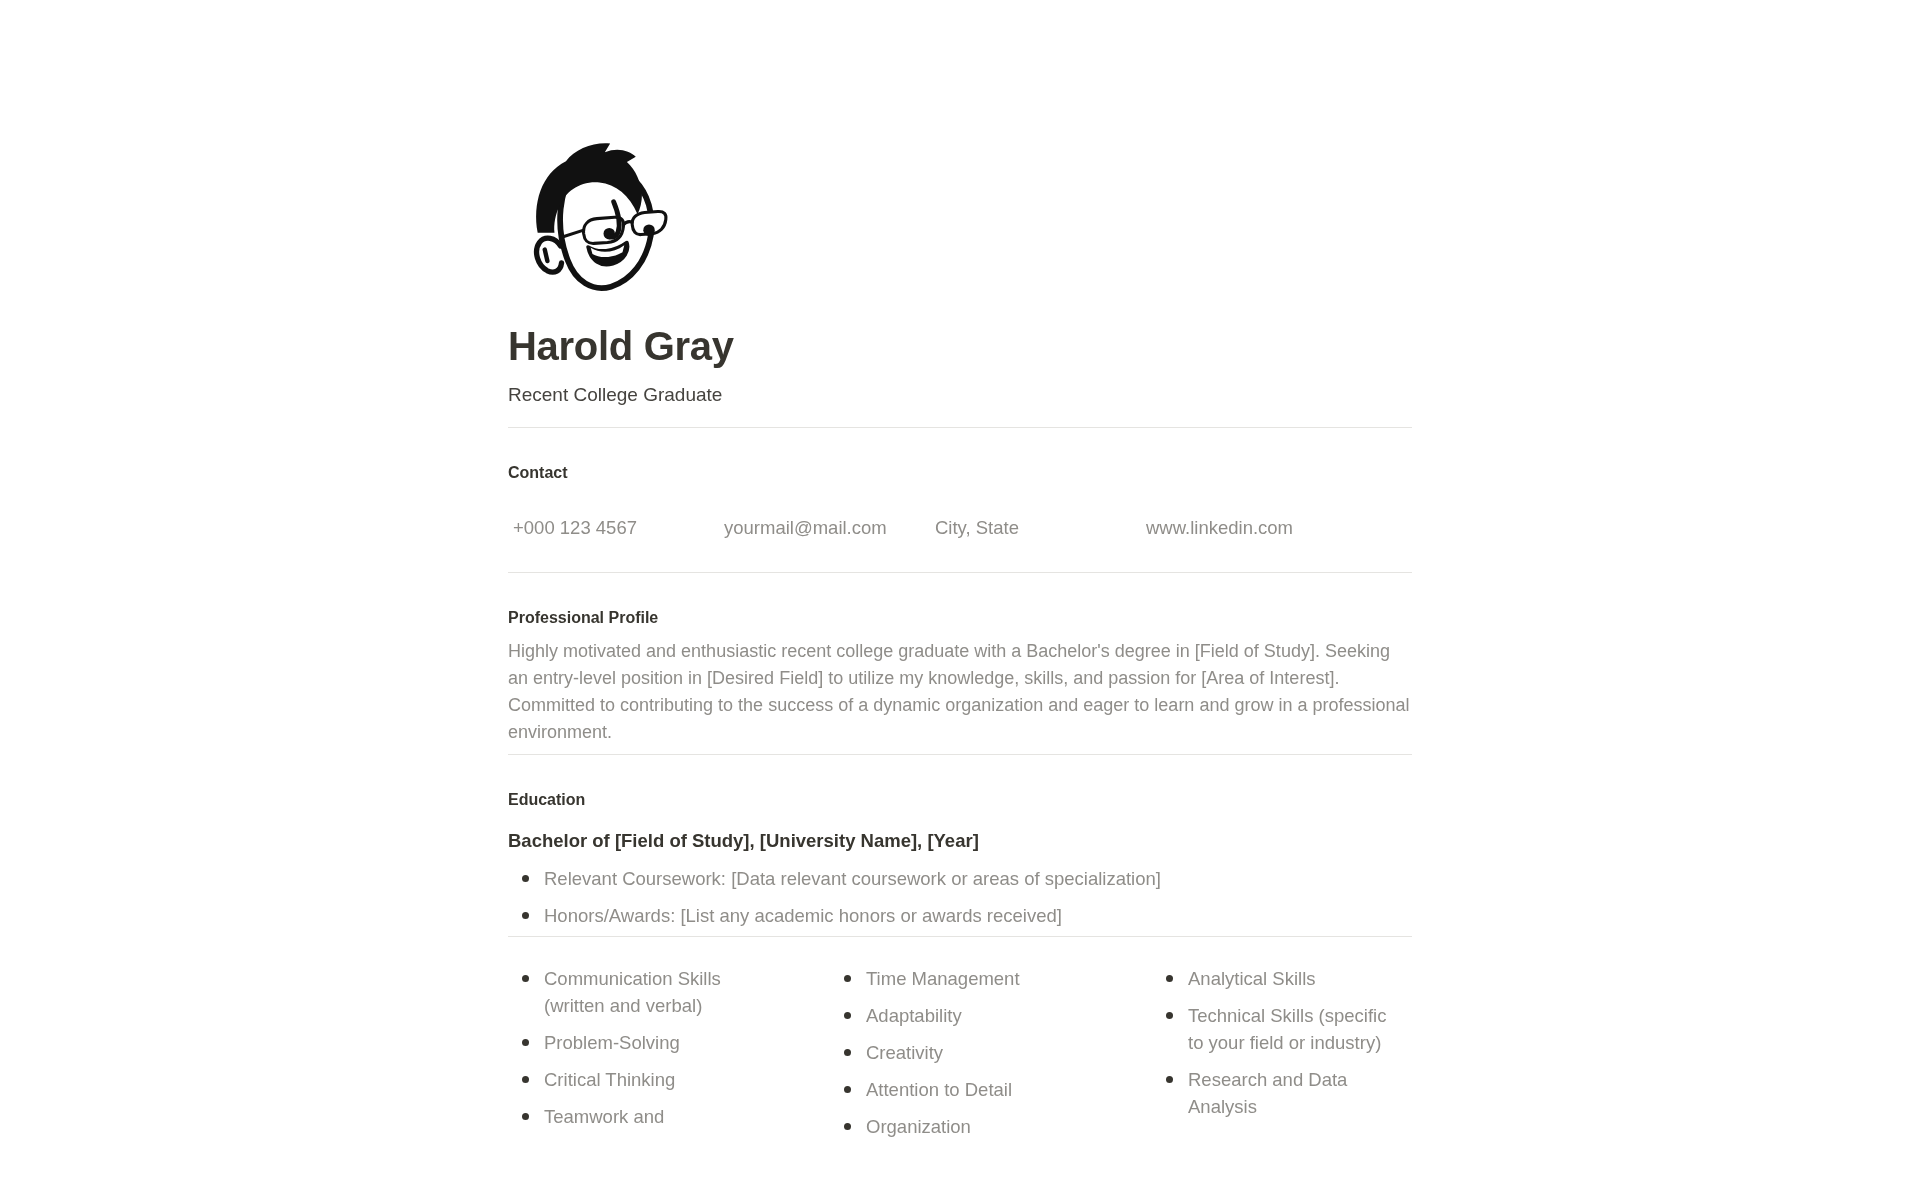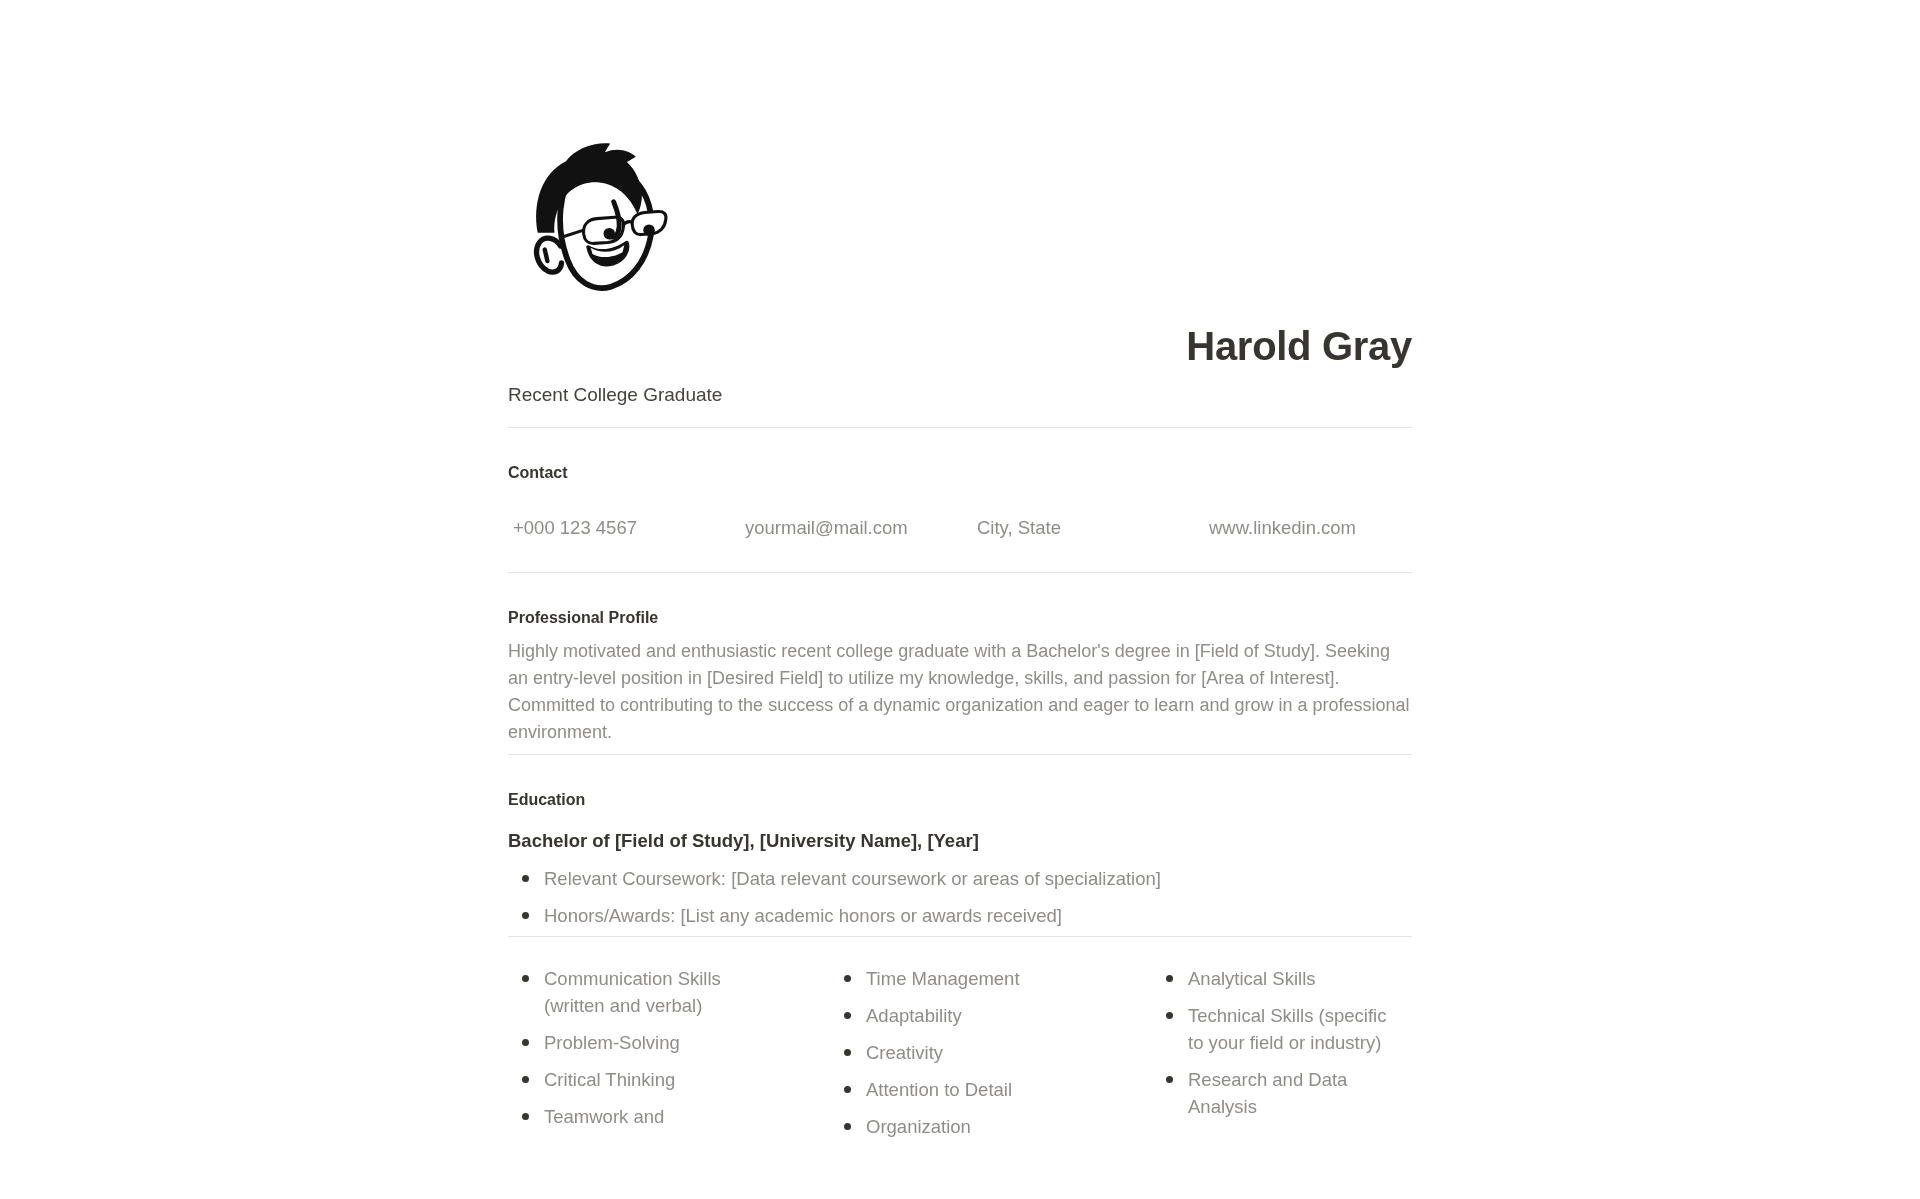--- a/index.html
+++ b/index.html
@@ -8,38 +8,38 @@
     width:1920px; height:1199px; overflow:hidden;
     font-family:"Liberation Sans", sans-serif;
     color:#37352F;
   }
   .page { width:904px; margin:0 auto; }
   .avatar-wrap { padding-top:133px; margin-left:12px; }
   .avatar-wrap svg { display:block; }
 
   h1.name {
     margin-top:24px; font-size:40px; line-height:46px;
-    font-weight:bold; color:#37352F; letter-spacing:-0.3px;text-align:right;
+    font-weight:bold; color:#37352F; letter-spacing:-0.3px;
   }
   .subtitle { margin-top:12px; font-size:19px; line-height:27px; color:#45433F; }
 
   hr.divider { border:none; border-top:1px solid #E5E4E1; height:0; }
   .d1 { margin-top:19px; }
   .d2 { margin-top:31px; }
   .d3 { margin-top:8px; }
   .d4 { margin-top:2px; }
 
   h2.section-heading {
     margin-top:30px; font-size:16px; line-height:30px;
     font-weight:bold; color:#37352F;
   }
 
   .contact-grid {
     margin-top:26px;
-    display:grid; grid-template-columns:repeat(4,192px); column-gap:40px;
+    display:grid; grid-template-columns:repeat(4,192px); column-gap:19px;
   }
   .contact-cell {
     padding-left:5px; font-size:18.5px; line-height:27px; color:#8F8D89;
     white-space:nowrap;
   }
 
   .profile-text {
     margin-top:5px; font-size:18px; line-height:27px; color:#8F8D89;
   }
 

